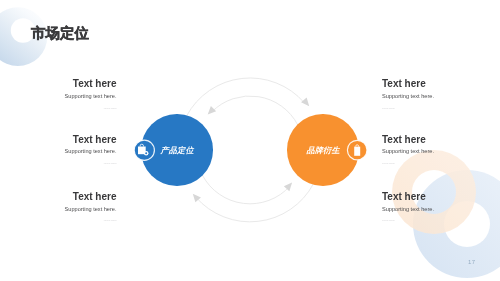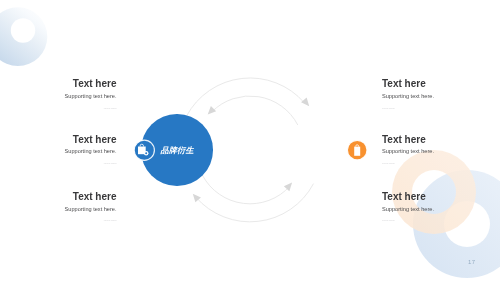--- a/index.html
+++ b/index.html
@@ -59,20 +59,21 @@
         <rect x="0" y="0" width="500" height="281" fill="#000"></rect>
         <circle cx="434" cy="192" r="42" fill="#fff"></circle>
         <circle cx="434" cy="192" r="22" fill="#000"></circle>
       </mask>
     </defs>
     <rect x="-15" y="5" width="65" height="65" fill="url(#gTopLeft)" mask="url(#mTopLeft)"></rect>
     <rect x="405" y="160" width="120" height="130" fill="url(#gBlueBR)" mask="url(#mBlueBR)"></rect>
     <rect x="385" y="140" width="120" height="120" fill="url(#gPeach)" mask="url(#mPeach)" opacity="0.85"></rect>
   </svg>
 
+  <div id="titleTxt">市场定位</div>
 
   <svg class="deco" style="left:0;top:0;" width="500" height="281" viewBox="0 0 500 281">
     <g fill="none" stroke="#e9e9e9" stroke-width="1" stroke-linecap="butt">
       <path d="M 186.52 116.14 A 71.90 71.90 0 0 1 241.86 78.46 A 71.90 71.90 0 0 1 304.26 102.73"></path>
       <path d="M 313.48 183.66 A 71.90 71.90 0 0 1 258.14 221.34 A 71.90 71.90 0 0 1 195.74 197.07"></path>
       <path d="M 297.81 125.01 A 53.90 53.90 0 0 0 258.20 96.63 A 53.90 53.90 0 0 0 211.89 111.79"></path>
       <path d="M 202.41 175.20 A 53.90 53.90 0 0 0 243.43 203.40 A 53.90 53.90 0 0 0 290.06 185.97"></path>
     </g>
     <g fill="#d7d7d7">
       <path d="M 309.22 106.13 L 301.05 102.37 L 306.64 97.52 Z"></path>
@@ -108,32 +109,35 @@
     <div class="s">Supporting text here.</div>
     <div class="t">Lorem ipsum</div>
   </div>
   <div class="blk r" style="left:382px;top:191.8px;">
     <div class="h">Text here</div>
     <div class="s">Supporting text here.</div>
     <div class="t">Lorem ipsum</div>
   </div>
 
   <div class="node" style="left:141.25px;top:114.4px;background:#2778c4;">
-    <div class="lbl">品牌衍生</div>
+    <div class="lbl">产品定位</div>
   </div>
   <svg class="deco" style="left:133px;top:139px;" width="23" height="23" viewBox="133 139 23 23">
     <circle cx="144.3" cy="150.3" r="10.1" fill="#2778c4" stroke="#ffffff" stroke-width="1.2" stroke-opacity="0.9"></circle>
     <g fill="#ffffff">
       <path d="M138.0 146.5 h7.7 v7.7 h-7.7 z"></path>
       <path d="M140.1 146.5 v-0.6 a1.7 1.7 0 0 1 3.4 0 v0.6" fill="none" stroke="#ffffff" stroke-width="0.8"></path>
       <circle cx="146.2" cy="153.2" r="2.25" fill="#ffffff"></circle>
       <circle cx="146.2" cy="153.2" r="1.0" fill="#2778c4"></circle>
     </g>
   </svg>
 
+  <div class="node" style="left:287.25px;top:114.4px;background:#f8912f;">
+    <div class="lbl">品牌衍生</div>
+  </div>
   <svg class="deco" style="left:346px;top:139px;" width="23" height="23" viewBox="346 139 23 23">
     <circle cx="357.2" cy="150.1" r="9.8" fill="#f8912f" stroke="#ffffff" stroke-width="1.2" stroke-opacity="0.9"></circle>
     <g fill="#ffffff">
       <path d="M354.2 146.6 h6 v9.2 h-6 z"></path>
       <path d="M355.8 146.6 v-0.5 a1.35 1.35 0 0 1 2.7 0 v0.5" fill="none" stroke="#ffffff" stroke-width="0.8"></path>
     </g>
   </svg>
 
   <div class="pagenum" style="left:468px;top:259px;">17</div>
 </div>

